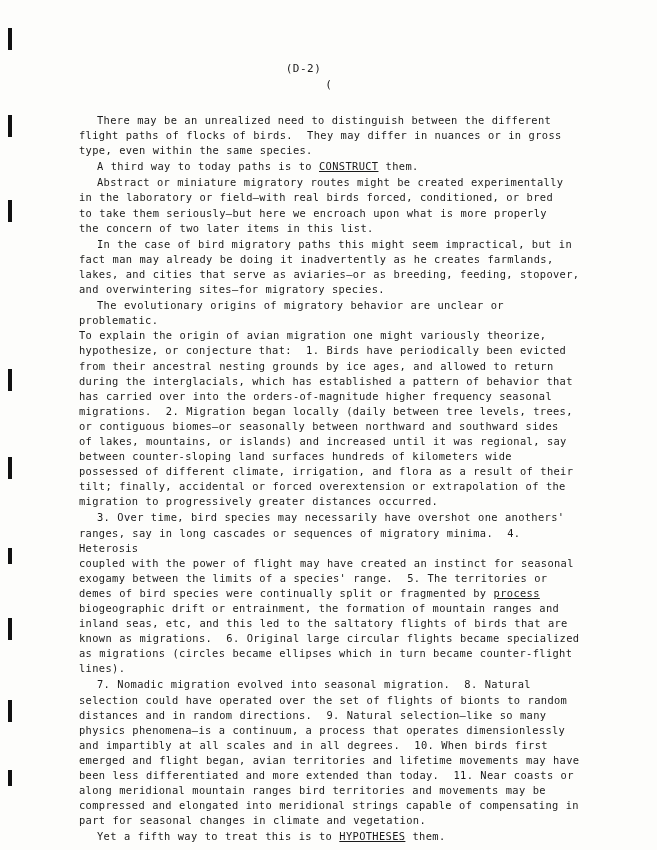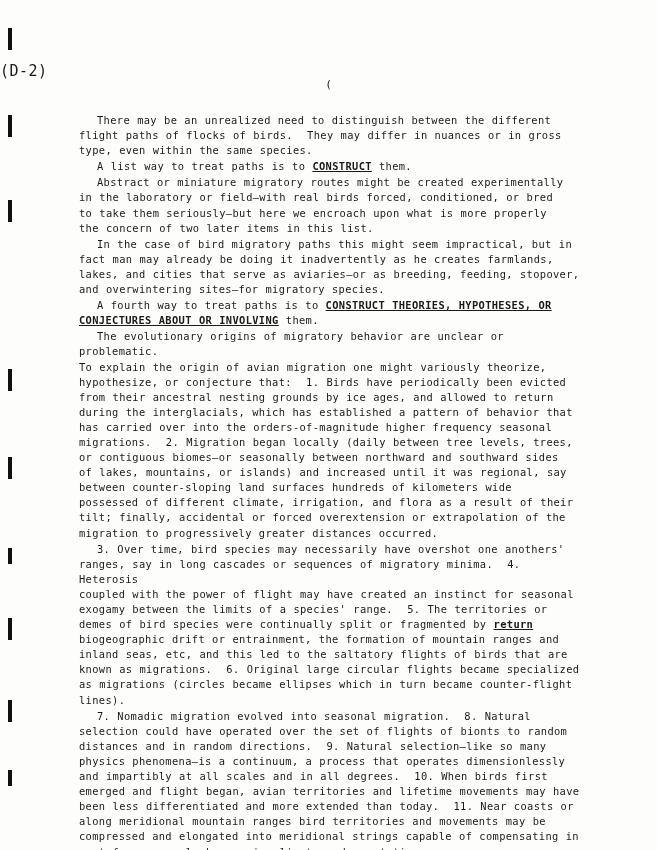--- a/index.html
+++ b/index.html
@@ -32,21 +32,22 @@
     position: absolute;
     left: 0;
     width: 4px;
     background: #111111;
   }
   .page-number {
     position: absolute;
     top: 62px;
     left: 0;
     width: 607px;
-    font-size: 15px;
+    text-align: center;
+    font-size: 11px;
     letter-spacing: 0.5px;
   }
   .page-number-sub {
     position: absolute;
     top: 78px;
     left: 0;
     width: 657px;
     text-align: center;
     font-size: 11px;
   }
@@ -65,21 +66,20 @@
   .para {
     margin: 1px;
     padding: 0;
     white-space: pre-wrap;
   }
   .indent {
     text-indent: 18px;
   }
   .u {
     text-decoration: underline;
-    font-weight: bold;
   }
 </style>
 </head>
 <body>
 
 <div class="page">
 
   <div class="margin-marks">
       <div class="tick" style="top: 28px; height: 22px;"></div>
       <div class="tick" style="top: 115px; height: 22px;"></div>
@@ -90,44 +90,43 @@
       <div class="tick" style="top: 618px; height: 22px;"></div>
       <div class="tick" style="top: 700px; height: 22px;"></div>
       <div class="tick" style="top: 770px; height: 16px;"></div>
     </div>
 
   <div class="page-number">(D-2)</div>
   <div class="page-number-sub">(</div>
 
   <div class="body-text"><div class="para indent"><span>There may be an unrealized need to distinguish between the different
 flight paths of flocks of birds.  They may differ in nuances or in gross
-type, even within the same species.</span></div><div class="para indent"><span>A list way to treat paths is to </span><span class="u">CONSTRUCT</span><span> them.</span></div><div class="para indent"><span>Abstract or miniature migratory routes might be created experimentally
+type, even within the same species.</span></div><div class="para indent"><span>A third way to today paths is to </span><span class="u">CONSTRUCT</span><span> them.</span></div><div class="para indent"><span>Abstract or miniature migratory routes might be created experimentally
 in the laboratory or field—with real birds forced, conditioned, or bred
 to take them seriously—but here we encroach upon what is more properly
 the concern of two later items in this list.</span></div><div class="para indent"><span>In the case of bird migratory paths this might seem impractical, but in
 fact man may already be doing it inadvertently as he creates farmlands,
 lakes, and cities that serve as aviaries—or as breeding, feeding, stopover,
-and overwintering sites—for migratory species.</span></div><div class="para indent"><span>A fourth way to treat paths is to </span><span class="u">CONSTRUCT THEORIES, HYPOTHESES, OR
-CONJECTURES ABOUT OR INVOLVING</span><span> them.</span></div><div class="para indent"><span>The evolutionary origins of migratory behavior are unclear or problematic.
+and overwintering sites—for migratory species.</span></div><div class="para indent"><span>The evolutionary origins of migratory behavior are unclear or problematic.
 To explain the origin of avian migration one might variously theorize,
 hypothesize, or conjecture that:  1. Birds have periodically been evicted
 from their ancestral nesting grounds by ice ages, and allowed to return
 during the interglacials, which has established a pattern of behavior that
 has carried over into the orders-of-magnitude higher frequency seasonal
 migrations.  2. Migration began locally (daily between tree levels, trees,
 or contiguous biomes—or seasonally between northward and southward sides
 of lakes, mountains, or islands) and increased until it was regional, say
 between counter-sloping land surfaces hundreds of kilometers wide
 possessed of different climate, irrigation, and flora as a result of their
 tilt; finally, accidental or forced overextension or extrapolation of the
 migration to progressively greater distances occurred.</span></div><div class="para indent"><span>3. Over time, bird species may necessarily have overshot one anothers'
 ranges, say in long cascades or sequences of migratory minima.  4. Heterosis
 coupled with the power of flight may have created an instinct for seasonal
 exogamy between the limits of a species' range.  5. The territories or
-demes of bird species were continually split or fragmented by </span><span class="u">return</span><span>
+demes of bird species were continually split or fragmented by </span><span class="u">process</span><span>
 biogeographic drift or entrainment, the formation of mountain ranges and
 inland seas, etc, and this led to the saltatory flights of birds that are
 known as migrations.  6. Original large circular flights became specialized
 as migrations (circles became ellipses which in turn became counter-flight
 lines).</span></div><div class="para indent"><span>7. Nomadic migration evolved into seasonal migration.  8. Natural
 selection could have operated over the set of flights of bionts to random
 distances and in random directions.  9. Natural selection—like so many
 physics phenomena—is a continuum, a process that operates dimensionlessly
 and impartibly at all scales and in all degrees.  10. When birds first
 emerged and flight began, avian territories and lifetime movements may have

